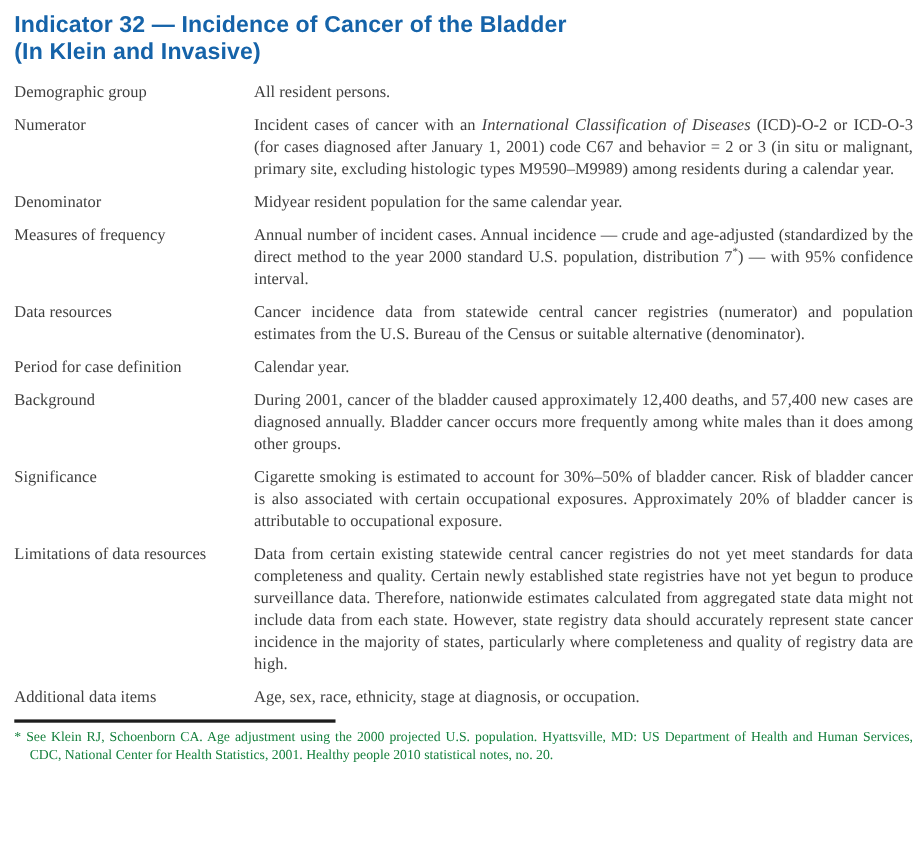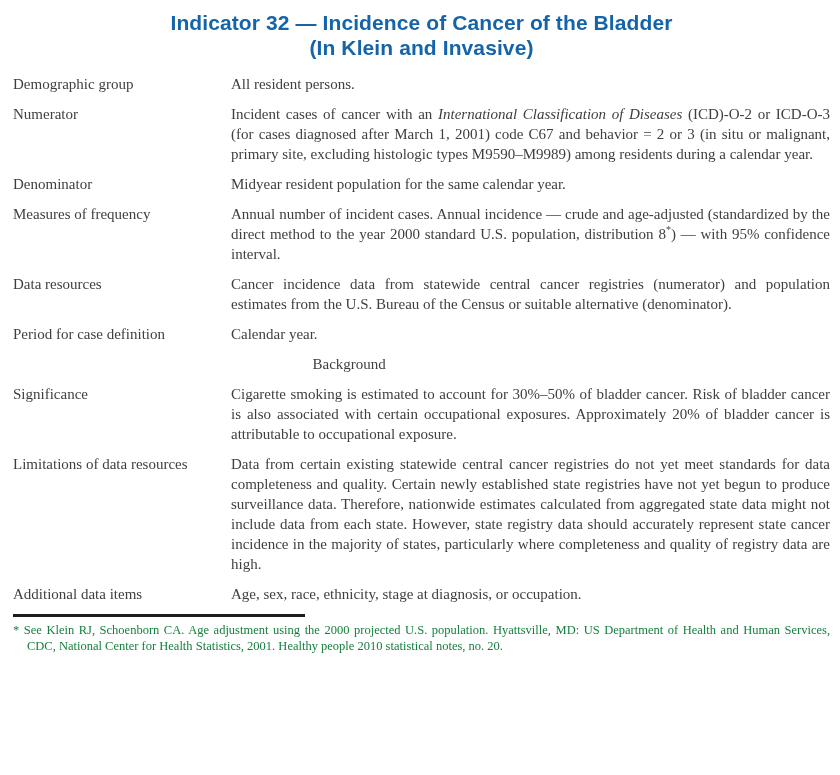--- a/index.html
+++ b/index.html
@@ -8,36 +8,34 @@
     height: 775px;
     box-sizing: border-box;
     background: #ffffff;
     font-family: "Liberation Serif", serif;
     color: #3f3f3f;
     padding: 8px 10px 0 13px;
     overflow: hidden;
     position: relative;
   }
   .title-block {
-    text-align: center;
     margin: 2px 0 14px 0;
   }
   .title-line {
     font-family: "Liberation Sans", sans-serif;
     font-weight: 700;
     font-size: 21px;
     line-height: 25px;
     color: #1563a9;
     letter-spacing: 0.1px;
   }
   .def-list { margin-top: 12px; }
   .def-row {
     display: flex;
     margin-bottom: 10px;
-    justify-content: center;
   }
   .def-row .row-label {
     flex: 0 0 218px;
     width: 218px;
     font-size: 15px;
     line-height: 20px;
     padding-right: 10px;
     box-sizing: border-box;
   }
   .def-row .row-value {
@@ -73,40 +71,41 @@
     <div class="title-line">(In Klein and Invasive)</div>
   </div>
 
   <div class="def-list">
       <div class="def-row">
         <div class="row-label"><span>Demographic group</span></div>
         <div class="row-value"><span>All resident persons.</span></div>
       </div>
       <div class="def-row">
         <div class="row-label"><span>Numerator</span></div>
-        <div class="row-value"><span>Incident cases of cancer with an </span><i>International Classification of Diseases</i><span> (ICD)-O-2 or ICD-O-3 (for cases diagnosed after March 1, 2001) code C67 and behavior = 2 or 3 (in situ or malignant, primary site, excluding histologic types M9590–M9989) among residents during a calendar year.</span></div>
+        <div class="row-value"><span>Incident cases of cancer with an </span><i>International Classification of Diseases</i><span> (ICD)-O-2 or ICD-O-3 (for cases diagnosed after January 1, 2001) code C67 and behavior = 2 or 3 (in situ or malignant, primary site, excluding histologic types M9590–M9989) among residents during a calendar year.</span></div>
       </div>
       <div class="def-row">
         <div class="row-label"><span>Denominator</span></div>
         <div class="row-value"><span>Midyear resident population for the same calendar year.</span></div>
       </div>
       <div class="def-row">
         <div class="row-label"><span>Measures of frequency</span></div>
-        <div class="row-value"><span>Annual number of incident cases. Annual incidence — crude and age-adjusted (standardized by the direct method to the year 2000 standard U.S. population, distribution 8</span><sup>*</sup><span>) — with 95% confidence interval.</span></div>
+        <div class="row-value"><span>Annual number of incident cases. Annual incidence — crude and age-adjusted (standardized by the direct method to the year 2000 standard U.S. population, distribution 7</span><sup>*</sup><span>) — with 95% confidence interval.</span></div>
       </div>
       <div class="def-row">
         <div class="row-label"><span>Data resources</span></div>
         <div class="row-value"><span>Cancer incidence data from statewide central cancer registries (numerator) and population estimates from the U.S. Bureau of the Census or suitable alternative (denominator).</span></div>
       </div>
       <div class="def-row">
         <div class="row-label"><span>Period for case definition</span></div>
         <div class="row-value"><span>Calendar year.</span></div>
       </div>
       <div class="def-row">
         <div class="row-label"><span>Background</span></div>
+        <div class="row-value"><span>During 2001, cancer of the bladder caused approximately 12,400 deaths, and 57,400 new cases are diagnosed annually. Bladder cancer occurs more frequently among white males than it does among other groups.</span></div>
       </div>
       <div class="def-row">
         <div class="row-label"><span>Significance</span></div>
         <div class="row-value"><span>Cigarette smoking is estimated to account for 30%–50% of bladder cancer. Risk of bladder cancer is also associated with certain occupational exposures. Approximately 20% of bladder cancer is attributable to occupational exposure.</span></div>
       </div>
       <div class="def-row">
         <div class="row-label"><span>Limitations of data resources</span></div>
         <div class="row-value"><span>Data from certain existing statewide central cancer registries do not yet meet standards for data completeness and quality. Certain newly established state registries have not yet begun to produce surveillance data. Therefore, nationwide estimates calculated from aggregated state data might not include data from each state. However, state registry data should accurately represent state cancer incidence in the majority of states, particularly where completeness and quality of registry data are high.</span></div>
       </div>
       <div class="def-row">

